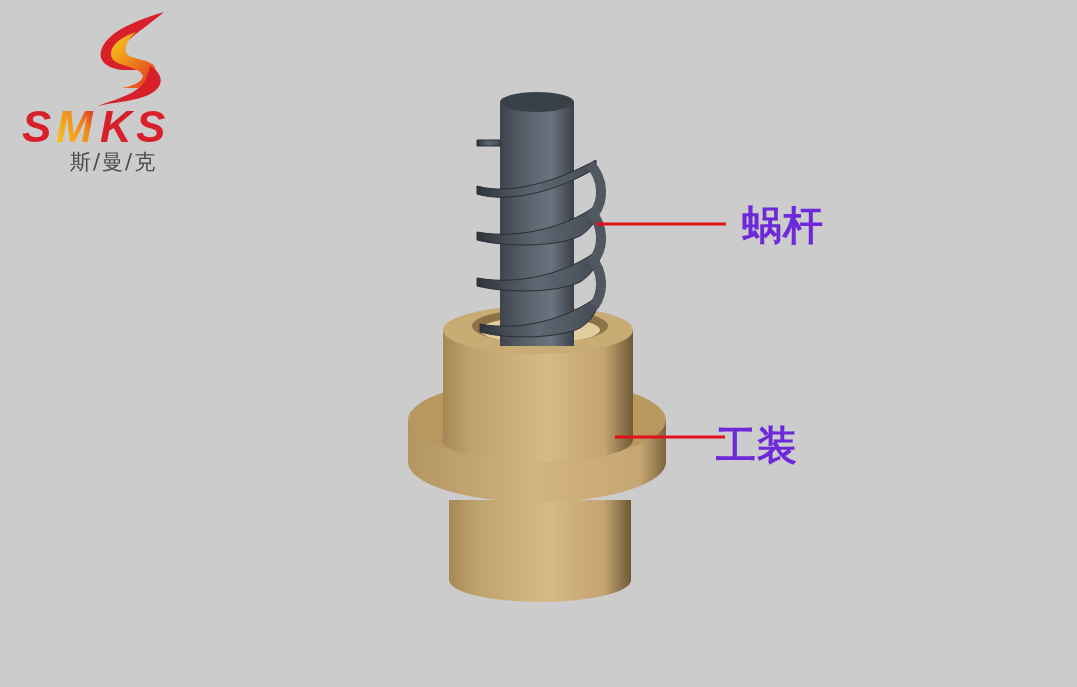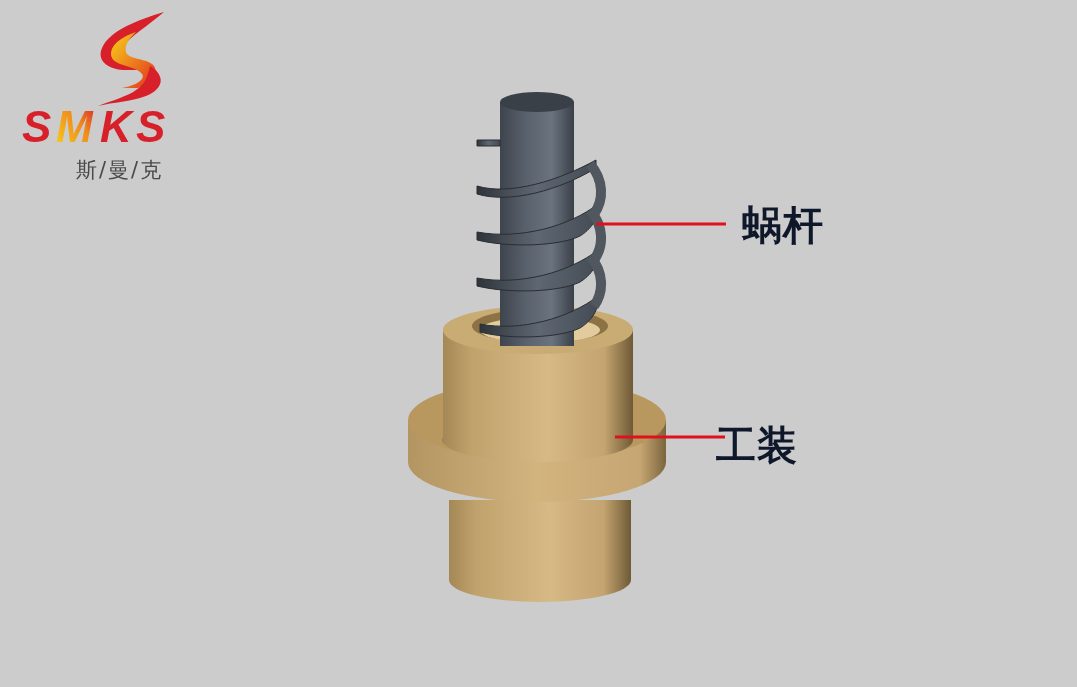--- a/index.html
+++ b/index.html
@@ -1,20 +1,20 @@
 <!DOCTYPE html>
 <html><head>
 <meta charset="utf-8">
 <style>
   html,body{margin:0;padding:0;}
   body{width:1077px;height:687px;background:#cccccc;position:relative;overflow:hidden;font-family:"DejaVu Sans",sans-serif;}
   .logo{position:absolute;left:18px;top:8px;width:210px;height:175px;}
-  .logo-cn{position:absolute;left:76px;top:148px;font-size:21px;color:#4a4a4a;letter-spacing:2px;font-family:"DejaVu Sans",sans-serif;margin-top:8px;}
+  .logo-cn{position:absolute;left:70px;top:148px;font-size:21px;color:#4a4a4a;letter-spacing:2px;font-family:"DejaVu Sans",sans-serif;}
   .scene{position:absolute;left:0;top:0;width:1077px;height:687px;}
-  .label{position:absolute;font-family:"DejaVu Sans",sans-serif;font-weight:bold;font-size:40px;color:#0f172a;letter-spacing:1px;}
+  .label{position:absolute;font-family:"DejaVu Sans",sans-serif;font-weight:bold;font-size:40px;color:#6d28d9;letter-spacing:1px;}
   .label-worm{left:742px;top:198px;}
   .label-fixture{left:716px;top:418px;}
 </style>
 </head>
 <body>
 
 <svg class="logo" viewBox="0 0 210 175">
   <defs>
     <linearGradient id="sgrad" x1="0" y1="0" x2="1" y2="1">
       <stop offset="0" stop-color="#f7d21a"></stop>

